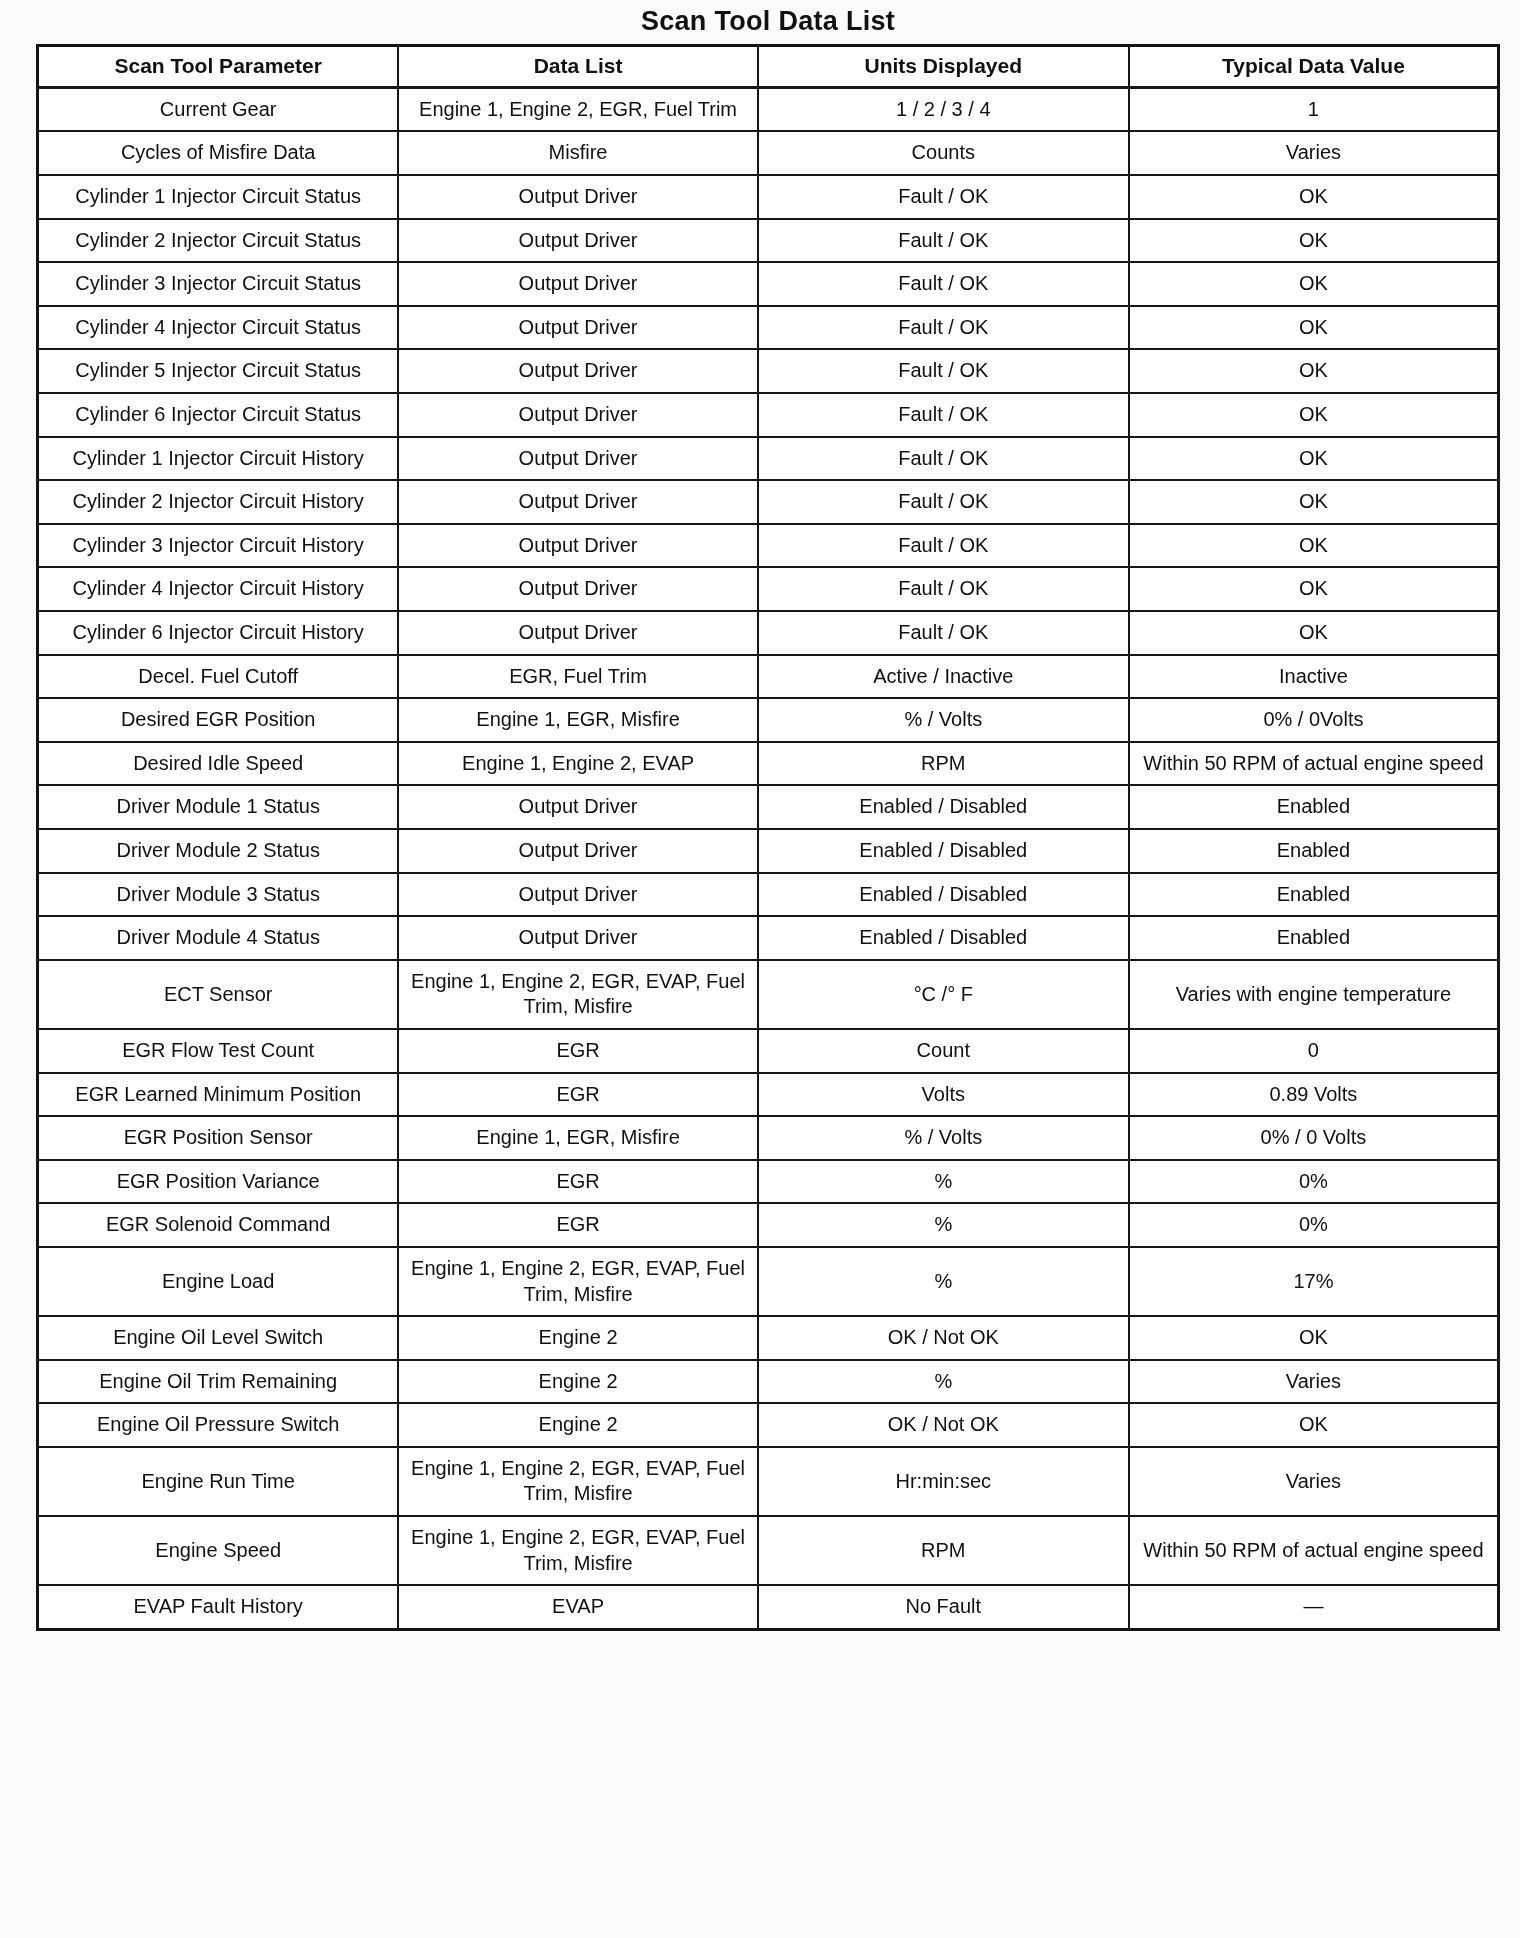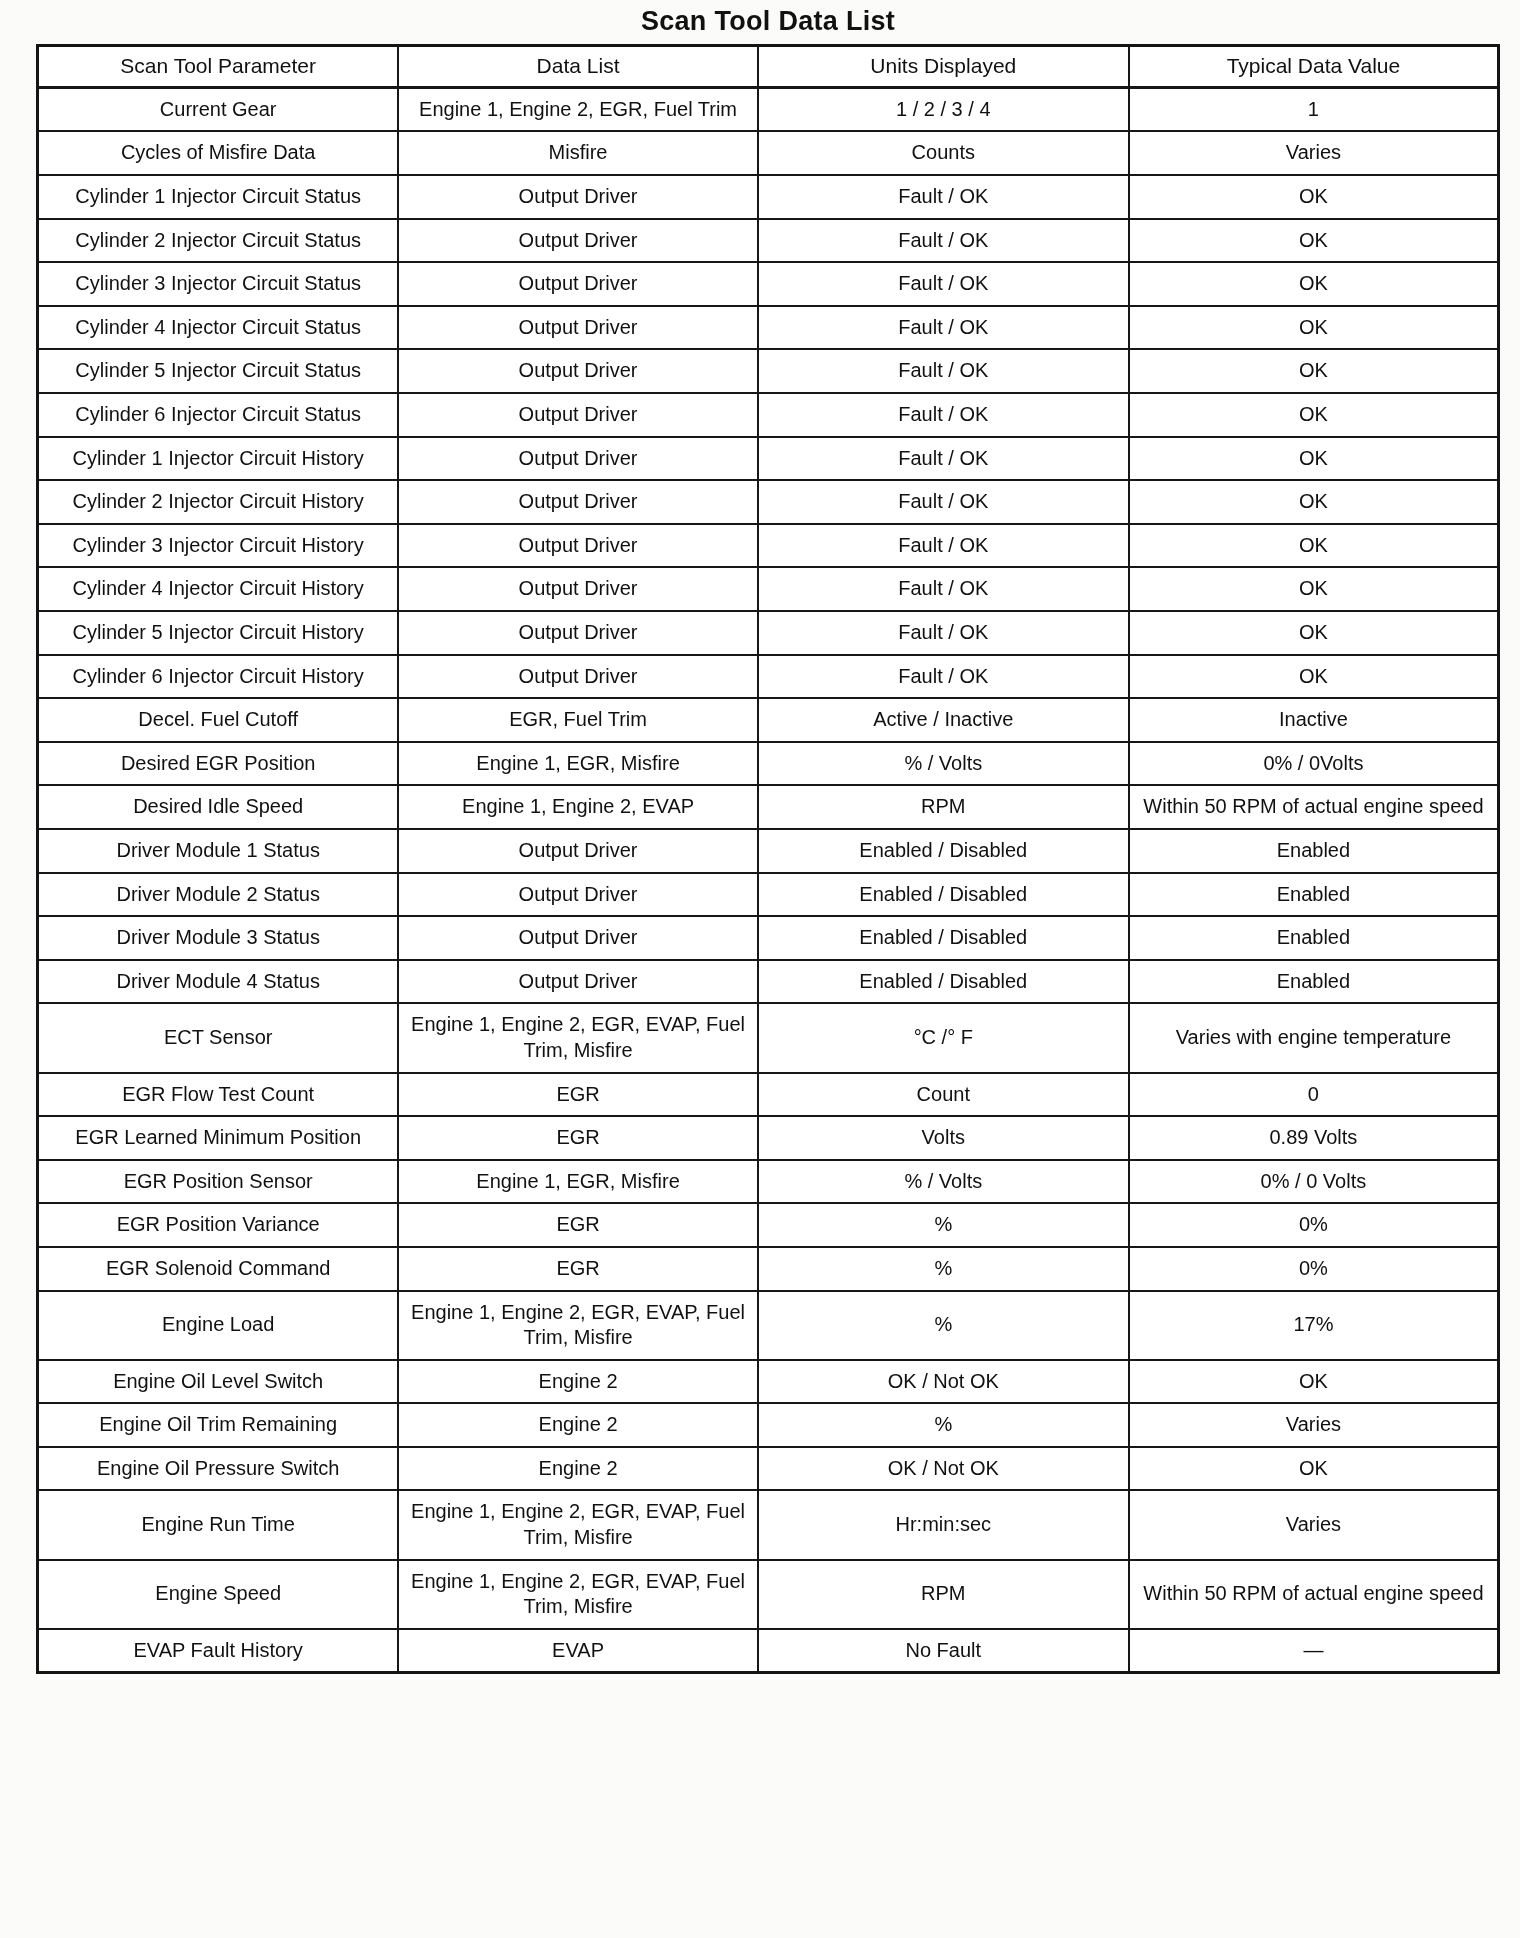--- a/index.html
+++ b/index.html
@@ -41,21 +41,21 @@
   table.scan-table td {
     border: 2px solid #161616;
     text-align: center;
     vertical-align: middle;
     padding: 8px 10px;
     font-size: 20px;
     line-height: 1.28;
     word-wrap: break-word;
   }
   table.scan-table th {
-    font-weight: normal;
+    font-weight: bold;
     font-size: 21px;
     padding: 6px 8px;
     border-bottom-width: 3px;
   }
 </style>
 </head>
 <body>
 
 <div class="page">
   <div class="doc-title">Scan Tool Data List</div>
@@ -142,26 +142,20 @@
           <td>Fault / OK</td>
           <td>OK</td>
         </tr>
         <tr>
           <td>Cylinder 4 Injector Circuit History</td>
           <td>Output Driver</td>
           <td>Fault / OK</td>
           <td>OK</td>
         </tr>
         <tr>
-          <td>Cylinder 5 Injector Circuit History</td>
-          <td>Output Driver</td>
-          <td>Fault / OK</td>
-          <td>OK</td>
-        </tr>
-        <tr>
           <td>Cylinder 6 Injector Circuit History</td>
           <td>Output Driver</td>
           <td>Fault / OK</td>
           <td>OK</td>
         </tr>
         <tr>
           <td>Decel. Fuel Cutoff</td>
           <td>EGR, Fuel Trim</td>
           <td>Active / Inactive</td>
           <td>Inactive</td>

